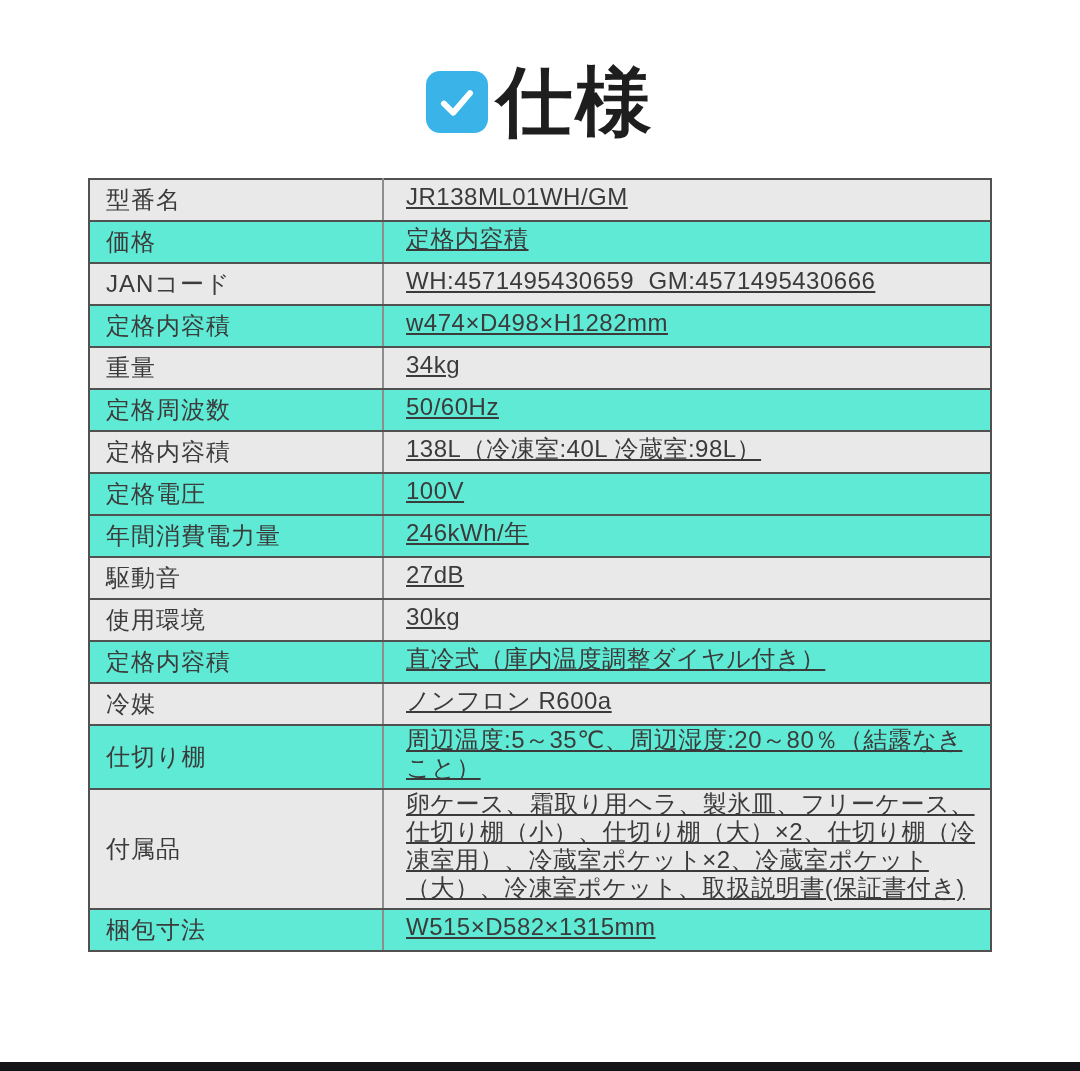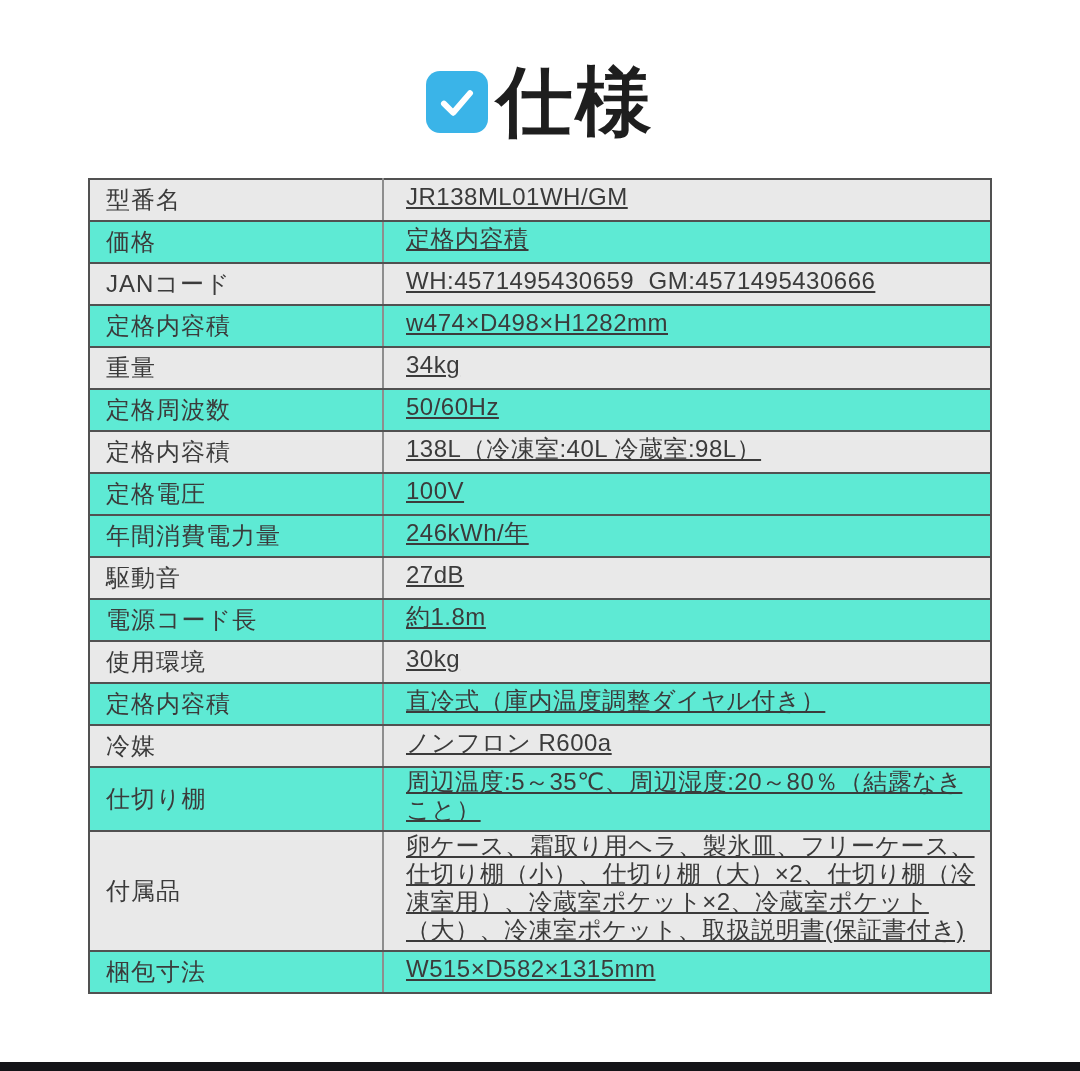--- a/index.html
+++ b/index.html
@@ -133,24 +133,20 @@
           <td class="value">100V</td>
         </tr>
         <tr class="even">
           <td class="label">年間消費電力量</td>
           <td class="value">246kWh/年</td>
         </tr>
         <tr class="odd">
           <td class="label">駆動音</td>
           <td class="value">27dB</td>
         </tr>
-        <tr class="even">
-          <td class="label">電源コード長</td>
-          <td class="value">約1.8m</td>
-        </tr>
         <tr class="odd">
           <td class="label">使用環境</td>
           <td class="value">30kg</td>
         </tr>
         <tr class="even">
           <td class="label">定格内容積</td>
           <td class="value">直冷式（庫内温度調整ダイヤル付き）</td>
         </tr>
         <tr class="odd">
           <td class="label">冷媒</td>

